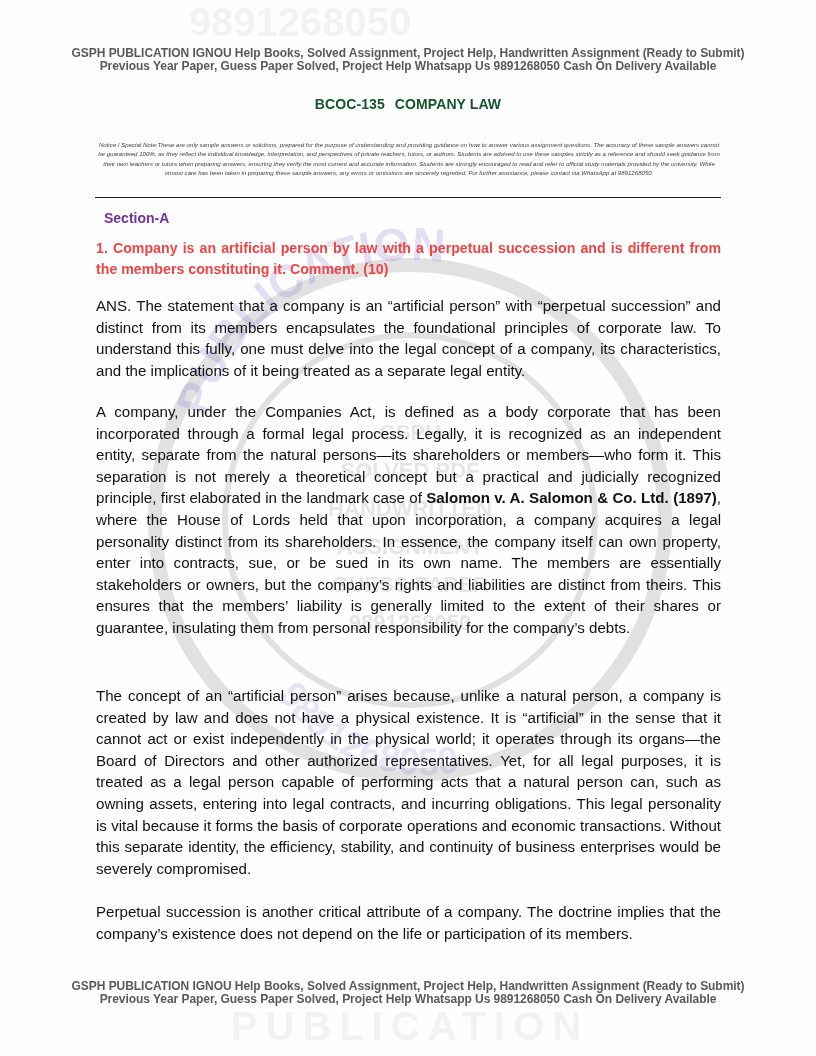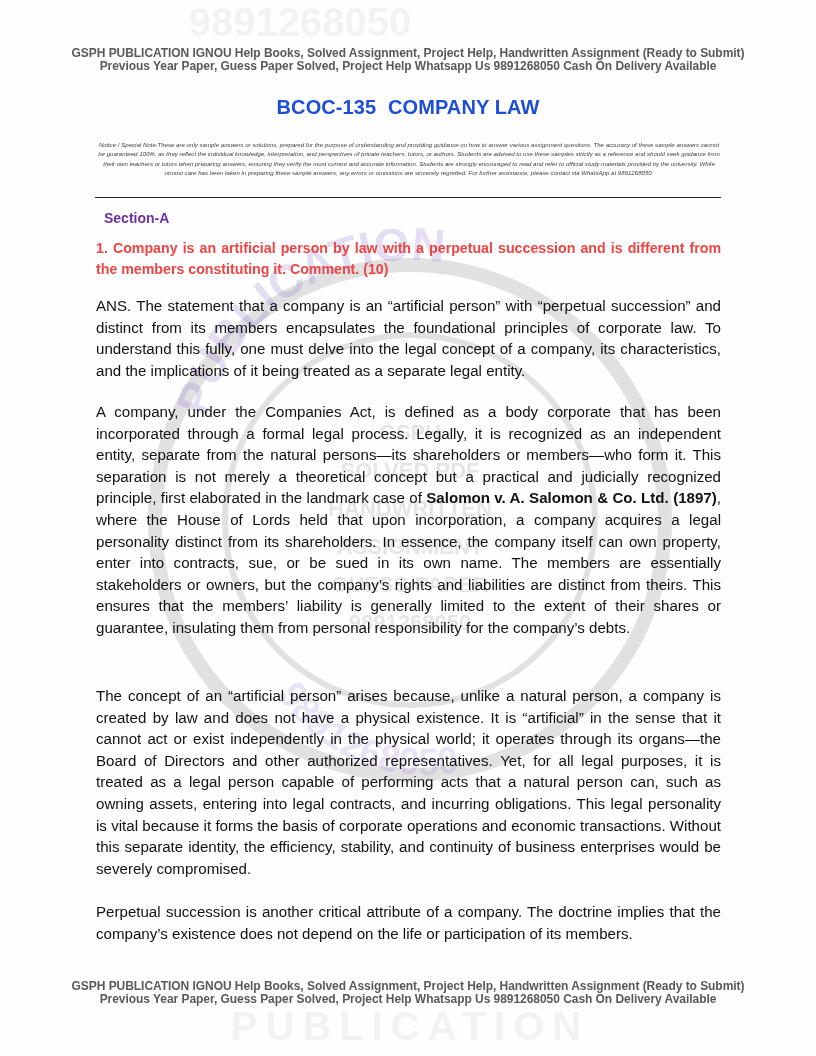--- a/index.html
+++ b/index.html
@@ -2,21 +2,21 @@
 <html><head>
 <meta charset="utf-8">
 <style>
   html, body { margin: 0; padding: 0; background: #ffffff; }
   body { width: 816px; height: 1056px; position: relative; overflow: hidden; font-family: "Liberation Sans", "DejaVu Sans", sans-serif; }
   .page { position: absolute; left: 0; top: 0; width: 816px; height: 1056px; background: #fefefe; }
   .watermark { position: absolute; left: 0; top: 0; width: 816px; height: 1056px; pointer-events: none; }
   .hdr { position: absolute; left: 0; width: 816px; text-align: center; font-size: 12px; font-weight: bold; color: #595959; line-height: 12.5px; letter-spacing: -0.05px; }
   .hdr.top { top: 47px; }
   .hdr.bottom { top: 980px; }
-  .title { position: absolute; left: 0; top: 96px; width: 816px; text-align: center; font-size: 20px; font-weight: bold; color: #1d4ed8; letter-spacing: 0.1px; }
+  .title { position: absolute; left: 0; top: 96px; width: 816px; text-align: center; font-size: 14px; font-weight: bold; color: #14532d; letter-spacing: 0.1px; }
   .title span.sp { display: inline-block; width: 6px; }
   .notice { position: absolute; left: 97px; top: 140px; width: 624px; text-align: center; font-size: 6.1px; font-style: italic; color: #404040; line-height: 9.4px; }
   .rule { position: absolute; left: 95px; top: 197px; width: 626px; height: 1px; background: #222; }
   .section { position: absolute; left: 104px; top: 210px; font-size: 14px; font-weight: bold; color: #7030a0; }
   .question { position: absolute; left: 96px; top: 238px; width: 625px; font-size: 14.2px; font-weight: bold; color: #ef4444; line-height: 21px; text-align: justify; text-align-last: left; }
   .para { position: absolute; left: 96px; width: 625px; font-size: 15.1px; color: #111; line-height: 21.6px; text-align: justify; }
   .p1 { top: 295px; }
   .p2 { top: 401px; }
   .p3 { top: 685px; }
   .p4 { top: 901px; }

